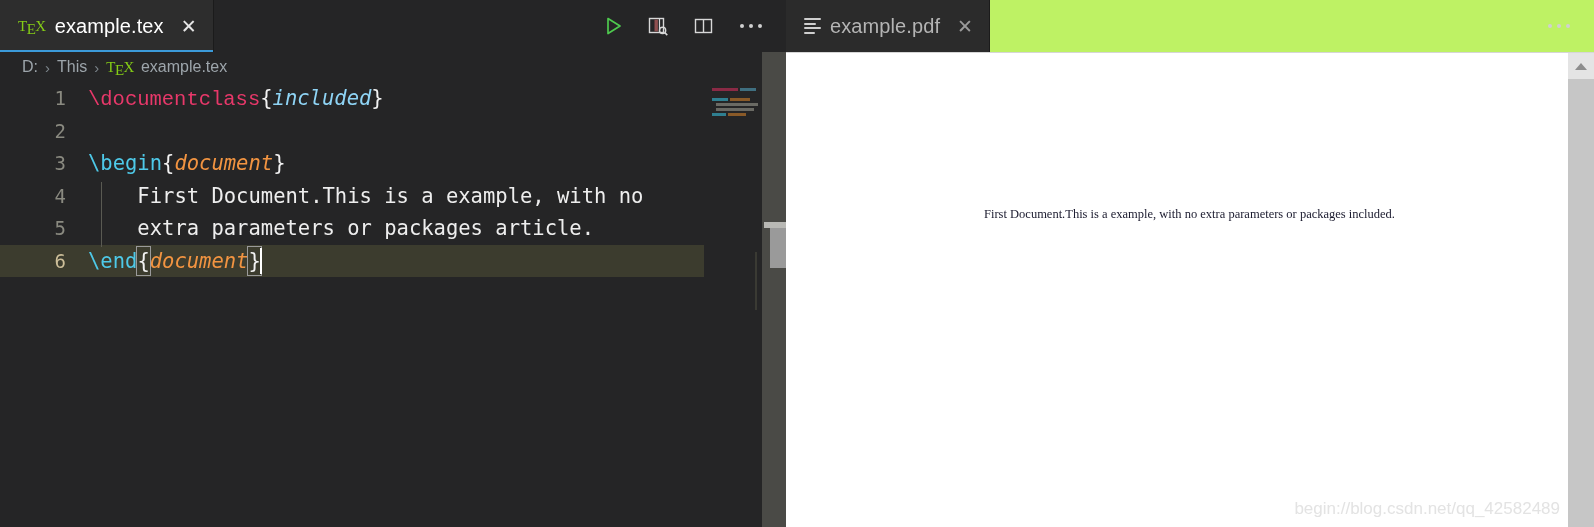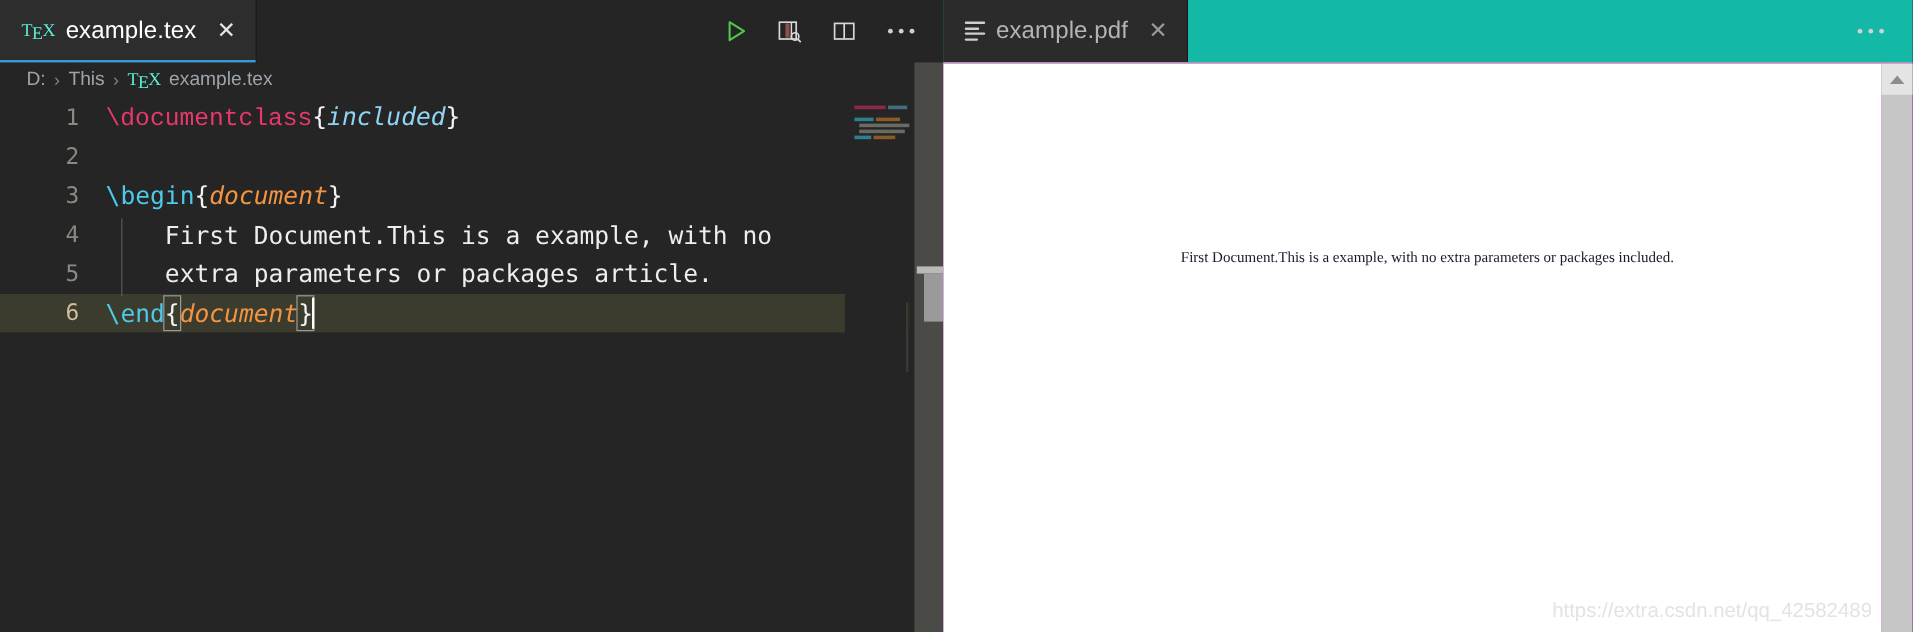--- a/index.html
+++ b/index.html
@@ -43,21 +43,21 @@
   .tab.dim .tab-label { color: #b4b4b4; }
   .tab-close {
     color: #e6e6e6; font-size: 19px; line-height: 1;
     margin-left: 6px; cursor: pointer;
     width: 20px; text-align: center;
   }
   .tab.dim .tab-close { color: #9a9a9a; }
 
   .texicon {
     font-family: "Liberation Serif", serif;
-    color: #5eead4; font-size: 15px; letter-spacing: -0.5px;
+    color: #84cc16; font-size: 15px; letter-spacing: -0.5px;
     white-space: nowrap; line-height: 1;
   }
   .texicon .e { display: inline-block; transform: translateY(2.5px); font-size: 15px; }
   .pdficon {
     display: inline-flex; flex-direction: column; justify-content: center;
     gap: 2.5px; width: 17px;
   }
   .pdficon i { display: block; height: 2px; background: #cfcfcf; border-radius: 1px; }
   .pdficon i:nth-child(1){ width: 17px; }
   .pdficon i:nth-child(2){ width: 12px; }
@@ -135,21 +135,21 @@
     background: #252526;
   }
 
   
   .pdf-group {
     position: relative; flex: 1 1 auto;
     display: flex; flex-direction: column;
     background: #252526;
   }
   .pdf-tabbar {
-    height: 52px; background: #14b8a6; display: flex;
+    height: 52px; background: #bef264; display: flex;
     align-items: stretch; position: relative; flex: 0 0 52px; justify-content: center;
   }
   .pdf-body {
     flex: 1 1 auto; position: relative;
     background: #a21caf; overflow: hidden;
     border-top: 1px solid #d6d6d6;
   }
   .pdf-page {
     position: absolute; left: 0; top: 0; right: 26px; bottom: 0;
     background: #ffffff;
@@ -311,17 +311,17 @@
 
     <div class="pdf-body">
       <div class="pdf-page">
         <div class="pdf-text">First Document.This is a example, with no extra parameters or packages included.</div>
       </div>
       <div class="pdf-scrollbar">
         <div class="pdf-sb-up">
           <span class="sb-arrow"></span>
         </div>
       </div>
-      <div class="watermark">https://extra.csdn.net/qq_42582489</div>
+      <div class="watermark">begin://blog.csdn.net/qq_42582489</div>
     </div>
   </div>
 
 </div>
 
 </body></html>

